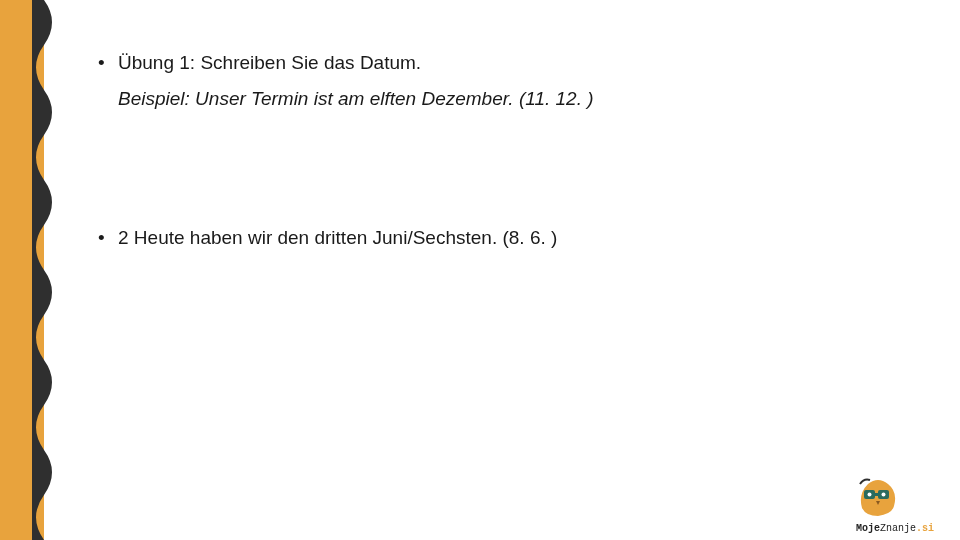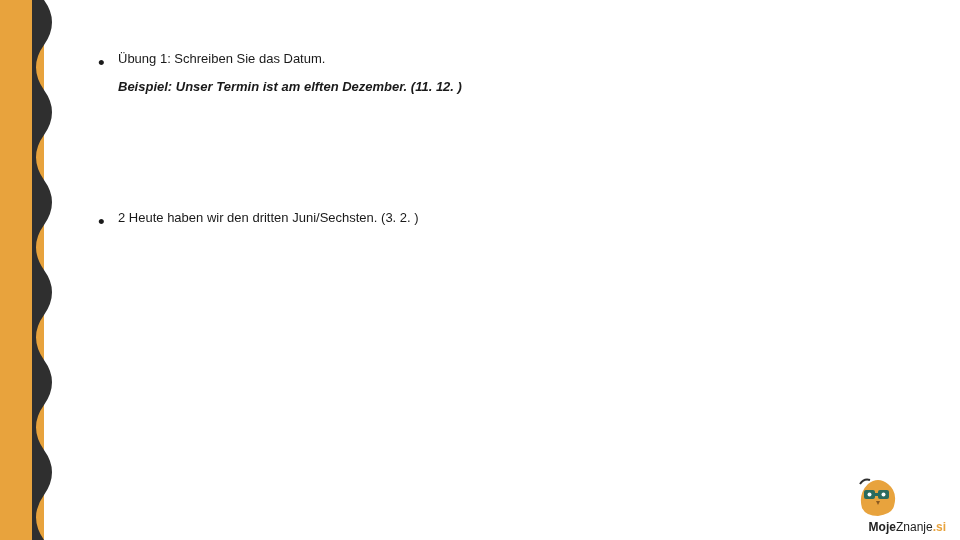--- a/index.html
+++ b/index.html
@@ -23,50 +23,51 @@
     width: 40px; height: 540px;
   }
   .content {
     position: absolute;
     left: 98px;
     top: 50px;
     right: 40px;
     color: #1a1a1a;
   }
   .line {
-    font-size: 13px;
+    font-size: 19px;
     line-height: 1.35;
     margin-bottom: 10px;
     padding-left: 20px;
     position: relative;
   }
   .bullet::before {
     content: "•";
     position: absolute;
     left: 0;
     top: 0;
     font-size: 19px;
   }
-  .italic { font-style: italic; font-weight: bold; }
+  .italic { font-style: italic; }
   .gap { height: 52px; }
   .mascot {
     position: absolute;
     right: 60px;
     bottom: 22px;
     width: 44px;
     height: 44px;
   }
   .brand {
     position: absolute;
-    right: 14px;
+    right: 26px;
     bottom: 6px;
-    font-size: 12px;
+    font-size: 10px;
     font-weight: bold;
     color: #222;
     white-space: nowrap;
+    font-family: Liberation Mono, monospace;
   }
   .brand .thin { font-weight: normal; }
   .brand .dot { color: #e8a33d; }
 </style>
 </head>
 <body>
 
 <div class="left-stripe"></div>
 
 <svg class="wave-edge" viewBox="0 0 40 540" preserveAspectRatio="none">
@@ -89,21 +90,21 @@
 <div class="content">
   <div class="line bullet">
     <span>Übung 1: Schreiben Sie das Datum.</span>
   </div>
   <div class="line italic">
     <span>Beispiel: Unser Termin ist am elften Dezember. (11. 12. )</span>
   </div>
   <div class="gap"></div>
   <div class="gap"></div>
   <div class="line bullet">
-    <span>2 Heute haben wir den dritten Juni/Sechsten. (3. 2. )</span>
+    <span>2 Heute haben wir den dritten Juni/Sechsten. (8. 6. )</span>
   </div>
 </div>
 
 <svg class="mascot" viewBox="0 0 44 44">
   <path d="M6,34 Q2,20 12,10 Q22,2 32,10 Q42,18 38,32 Q36,40 22,42 Q10,42 6,34 Z" fill="#e8a33d"></path>
   <rect x="8" y="16" width="11" height="9" rx="2" fill="#2a6b5f"></rect>
   <rect x="22" y="16" width="11" height="9" rx="2" fill="#2a6b5f"></rect>
   <circle cx="13.5" cy="20.5" r="2" fill="#fff"></circle>
   <circle cx="27.5" cy="20.5" r="2" fill="#fff"></circle>
   <rect x="19" y="19" width="3" height="3" fill="#2a6b5f"></rect>

